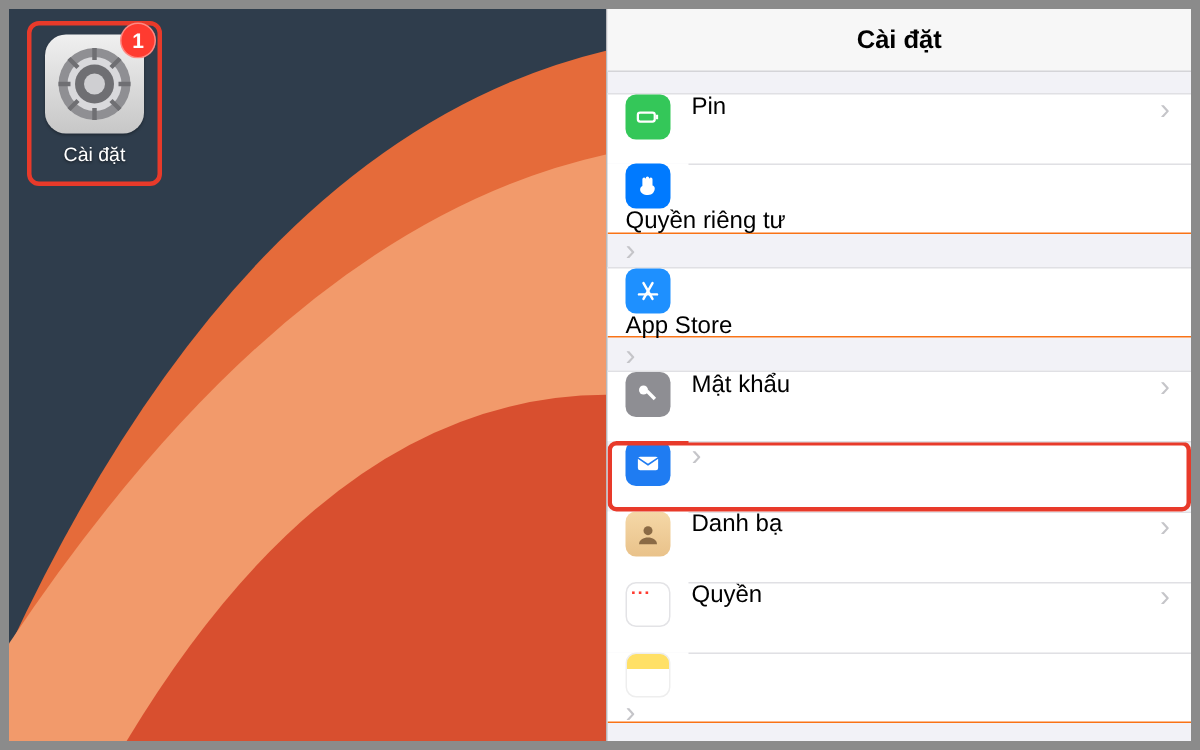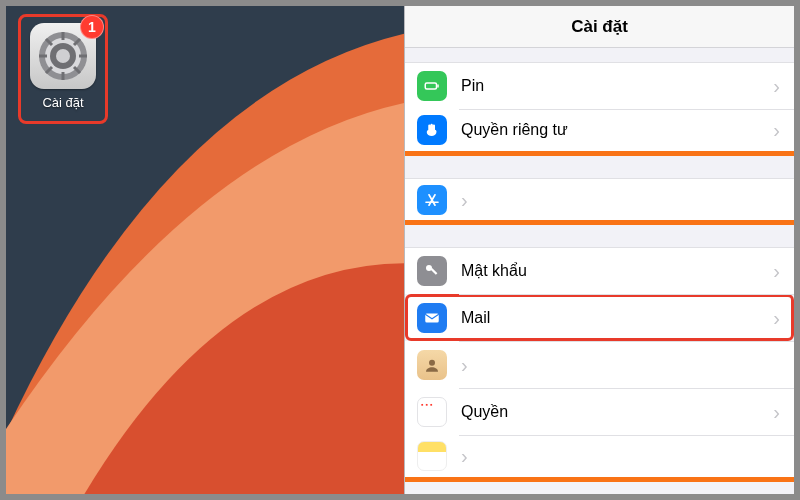--- a/index.html
+++ b/index.html
@@ -89,33 +89,33 @@
   }
   .list {
     flex: 1;
     overflow: hidden;
   }
   .group { margin-top: 22px; }
   .group.first { margin-top: 14px; }
   .row {
     height: 47px;
     background: #fff;
-    display:flex; align-items:center;
+    display:flex; align-items:flex-start;
     padding: 0 14px 0 12px;
     position: relative;
   }
   .row + .row::before {
     content:"";
     position:absolute;
     left: 54px; right: 0; top: 0;
     height: 1px;
     background: #e0e0e4;
   }
   .group .row:first-child { border-top: 1px solid #e0e0e4; }
-  .group .row:last-child { border-bottom: 5px solid #f97316; }
+  .group .row:last-child { border-bottom: 1px solid #f97316; flex-direction: column; }
   .row .ricon {
     width: 30px; height: 30px;
     border-radius: 7px;
     display:flex; align-items:center; justify-content:center;
     margin-right: 14px;
     flex: 0 0 30px;
     color: #fff;
   }
   .row-label {
     flex: 1;
@@ -225,20 +225,21 @@
       <div class="group">
         <div class="row">
           <div class="ricon ic-appstore">
             <svg viewBox="0 0 24 24" stroke="#fff" stroke-width="2.2" stroke-linecap="round" fill="none">
               <line x1="8" y1="19" x2="16" y2="5"></line>
                 <line x1="8" y1="5" x2="16" y2="19"></line>
               <line x1="4" y1="15" x2="11" y2="15"></line>
                 <line x1="13" y1="15" x2="20" y2="15"></line>
             </svg>
           </div>
+          <div class="row-label">App Store</div>
           <div class="chev">›</div>
         </div>
       </div>
 
       <div class="group">
         <div class="row">
           <div class="ricon ic-password">
             <svg viewBox="0 0 24 24" fill="#fff">
                 <circle cx="8" cy="8" r="4"></circle>
                 <rect x="10" y="10" width="3" height="10" transform="rotate(-45 10 10)"></rect>
@@ -247,30 +248,30 @@
           <div class="row-label">Mật khẩu</div>
           <div class="chev">›</div>
         </div>
         <div class="row highlight">
           <div class="ricon ic-mail">
             <svg viewBox="0 0 24 24" fill="#fff">
                 <rect x="3" y="6" width="18" height="12" rx="2" fill="#fff"></rect>
                 <path d="M3 7l9 6 9-6" stroke="#1f7cf2" stroke-width="1.5" fill="none"></path>
               </svg>
           </div>
-          <div class="row-label">Mail</div>
           <div class="chev">›</div>
         </div>
         <div class="row">
           <div class="ricon ic-contacts">
             <svg viewBox="0 0 24 24" fill="#8a6a45">
                 <circle cx="12" cy="9" r="4"></circle>
                 <path d="M4 21c0-4 4-6 8-6s8 2 8 6"></path>
               </svg>
           </div>
+          <div class="row-label">Danh bạ</div>
           <div class="chev">›</div>
         </div>
         <div class="row">
           <div class="ricon ic-calendar">
             <span class="calstrip">▪▪▪</span>
           </div>
           <div class="row-label">Quyền</div>
           <div class="chev">›</div>
         </div>
         <div class="row">

